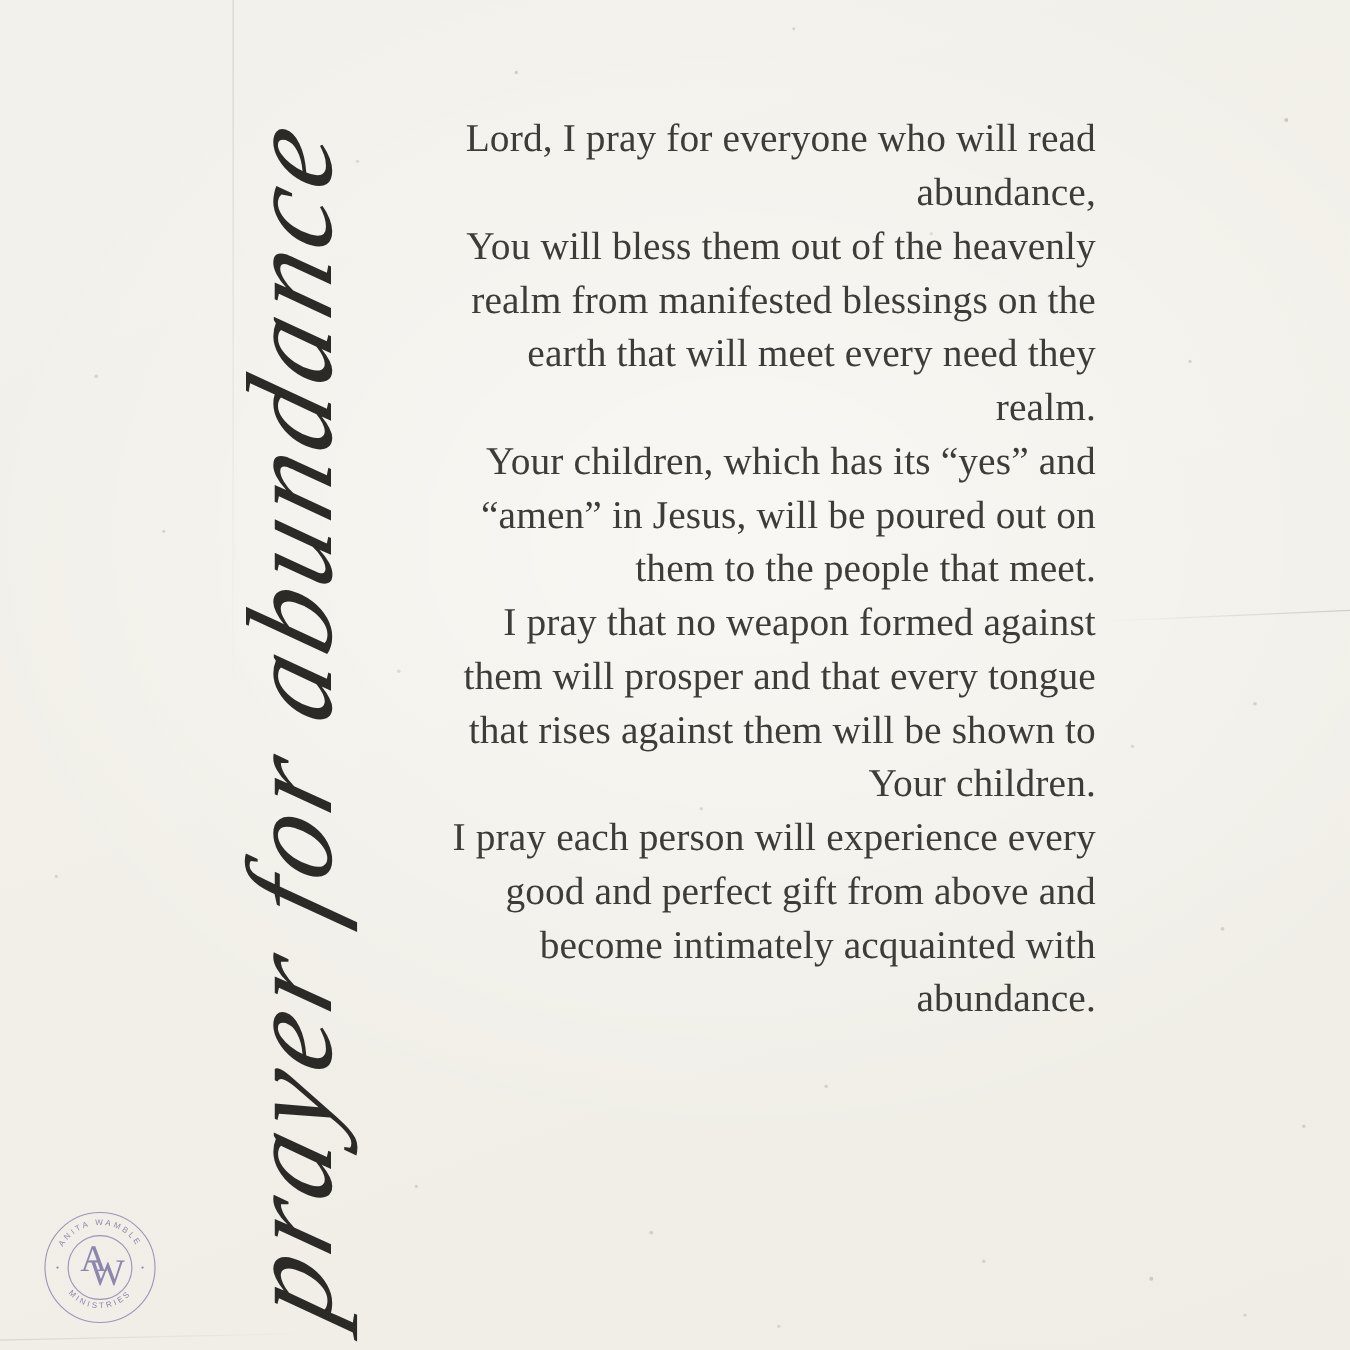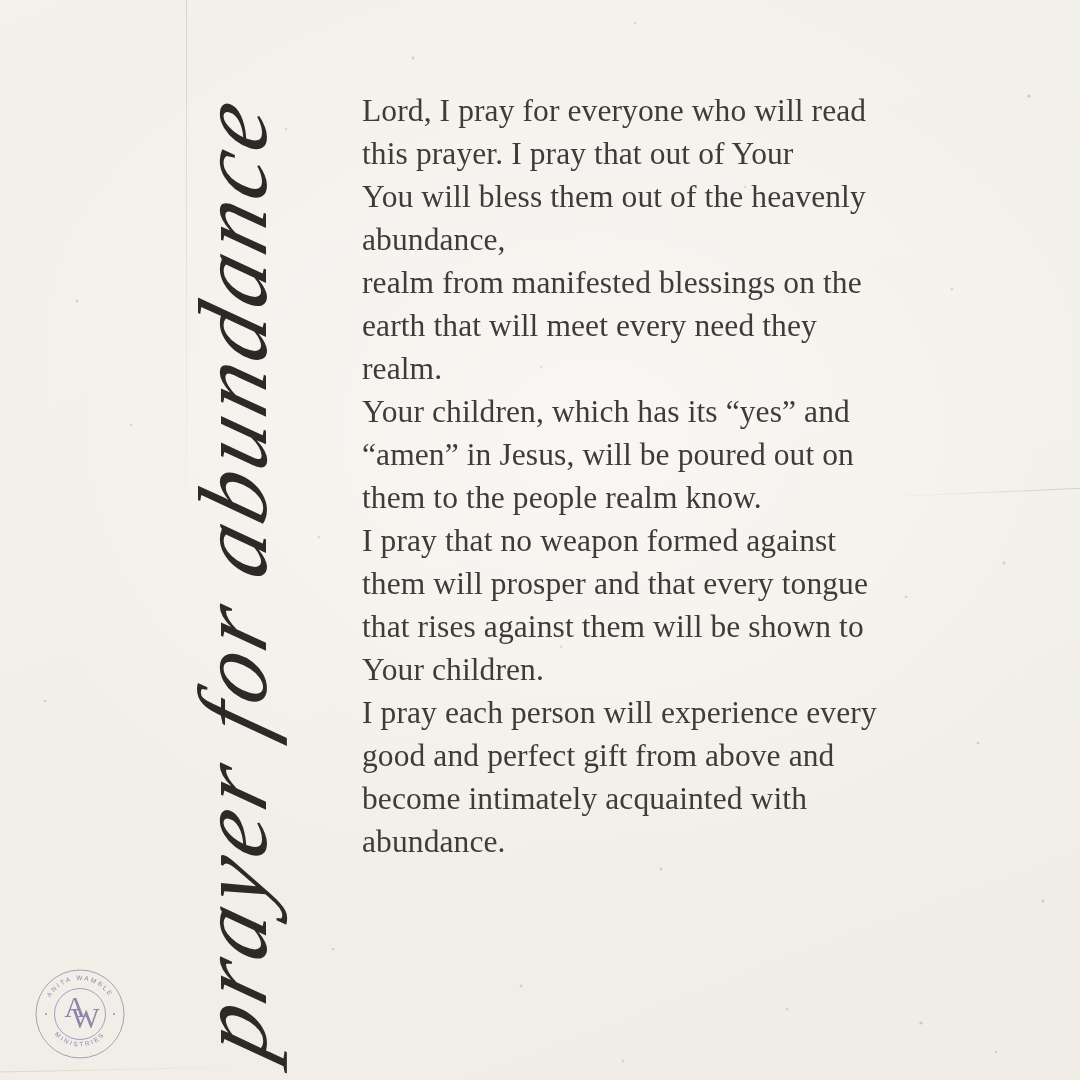--- a/index.html
+++ b/index.html
@@ -79,21 +79,21 @@
     color:var(--title-ink);
   }
   
   .prayer{
     position:absolute;left:362px;top:89px;
     font-size:31.5px;
     line-height:43px;
     letter-spacing:0.1px;
     color:var(--ink);
   }
-  .prayer .line{white-space:nowrap;}
+  .prayer .line{white-space:nowrap;text-align:right;}
   
   .logo{
     position:absolute;left:34px;top:968px;width:92px;height:92px;
   }
   .logo .arc-text{
     font-family:"Liberation Sans","DejaVu Sans",sans-serif;
     font-size:6.4px;
     letter-spacing:2.1px;
     fill:var(--logo);
   }
@@ -109,29 +109,28 @@
 
   <div class="crease crease-vertical"></div>
   <div class="crease crease-diagonal-right"></div>
   <div class="crease crease-diagonal-bottom"></div>
   <div class="speckles"></div>
 
   <div class="script-title">prayer for abundance</div>
 
   <div class="prayer">
       <div class="line">Lord, I pray for everyone who will read</div>
-      <div class="line">this prayer. I pray that out of Your</div>
+      <div class="line">abundance,</div>
       <div class="line">You will bless them out of the heavenly</div>
-      <div class="line">abundance,</div>
       <div class="line">realm from manifested blessings on the</div>
       <div class="line">earth that will meet every need they</div>
       <div class="line">realm.</div>
       <div class="line">Your children, which has its “yes” and</div>
       <div class="line">“amen” in Jesus, will be poured out on</div>
-      <div class="line">them to the people realm know.</div>
+      <div class="line">them to the people that meet.</div>
       <div class="line">I pray that no weapon formed against</div>
       <div class="line">them will prosper and that every tongue</div>
       <div class="line">that rises against them will be shown to</div>
       <div class="line">Your children.</div>
       <div class="line">I pray each person will experience every</div>
       <div class="line">good and perfect gift from above and</div>
       <div class="line">become intimately acquainted with</div>
       <div class="line">abundance.</div>
     </div>
 

